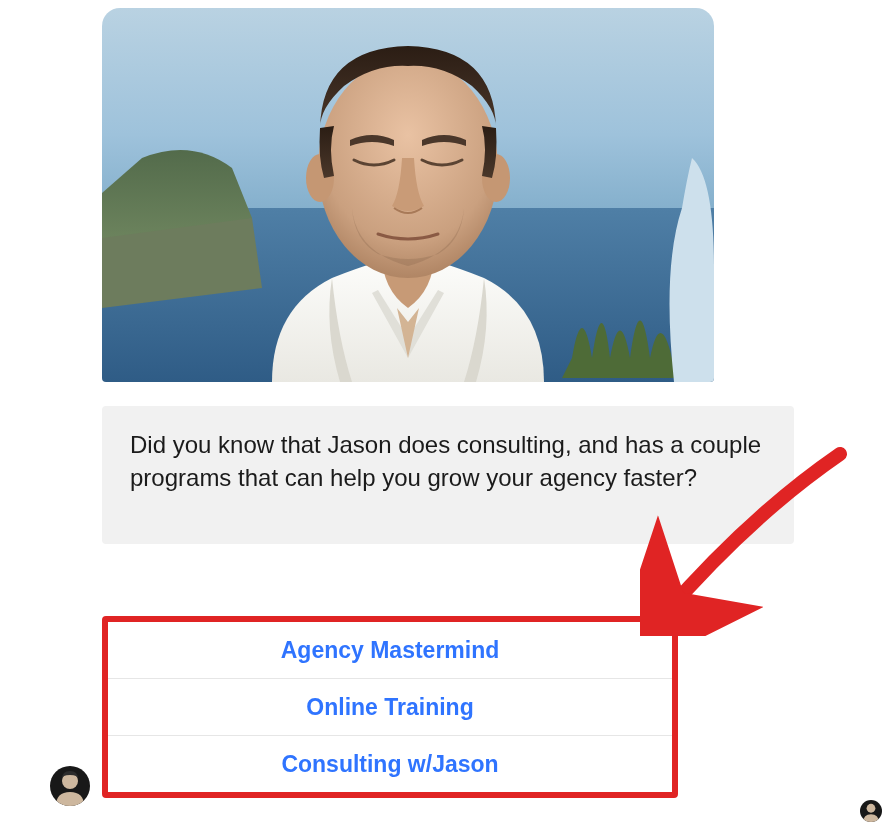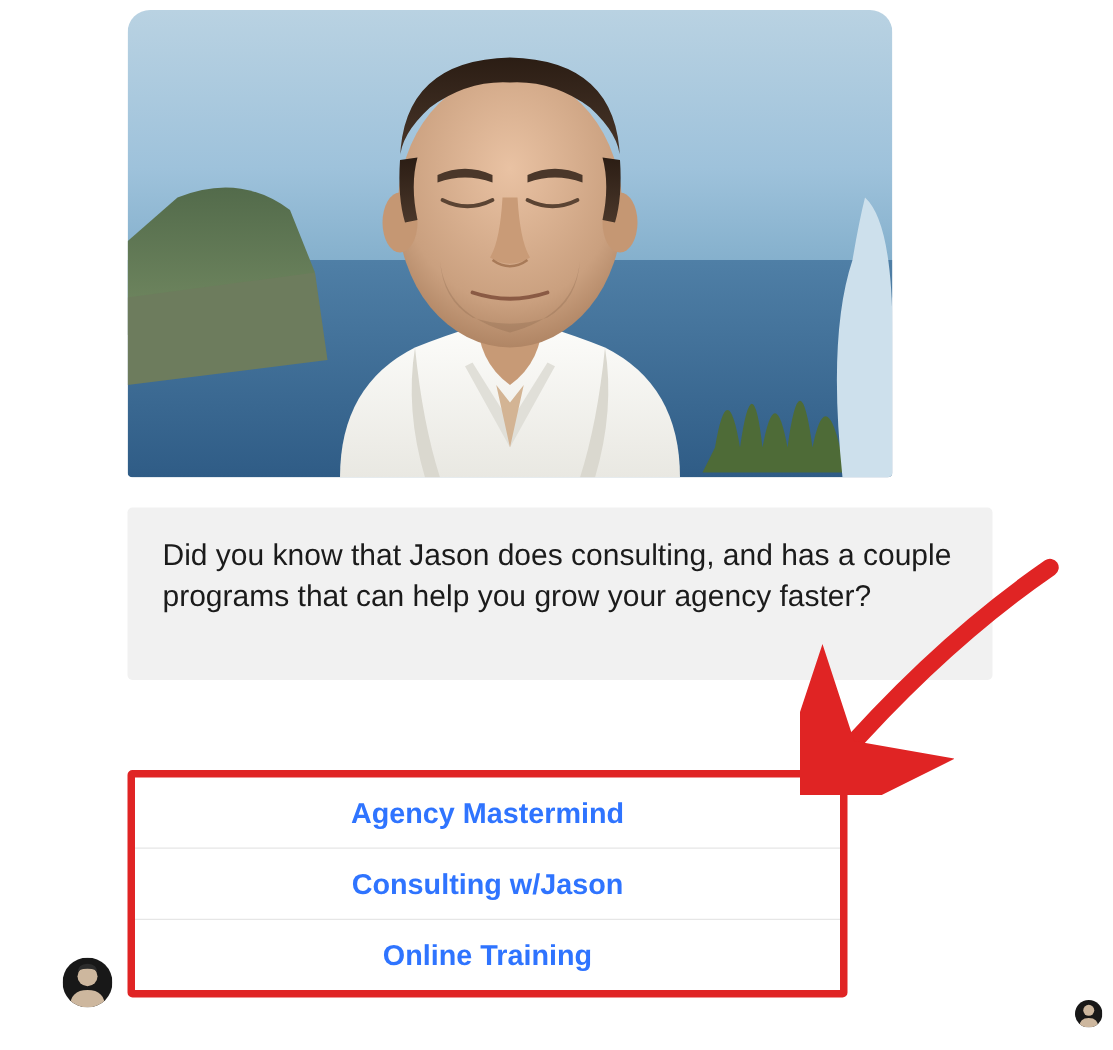--- a/index.html
+++ b/index.html
@@ -102,24 +102,24 @@
   <div class="bubble">
     <p>Did you know that Jason does consulting, and has a couple programs that can help you grow your agency faster?</p>
     <div class="gap"></div>
   </div>
 
   <div class="options">
     <div class="opt">
       <span>Agency Mastermind</span>
     </div>
     <div class="opt">
-      <span>Consulting w/Jason</span>
+      <span>Online Training</span>
     </div>
     <div class="opt">
-      <span>Online Training</span>
+      <span>Consulting w/Jason</span>
     </div>
   </div>
 
   <svg class="arrow" viewBox="0 0 220 190">
     <defs>
       <marker id="ah" markerWidth="14" markerHeight="14" refX="5" refY="5" orient="auto">
         <path d="M0 0 L12 5 L0 10 L3 5 Z" fill="#e02424"></path>
       </marker>
     </defs>
     <path d="M200 8 Q110 70 25 168" stroke="#e02424" stroke-width="14" fill="none" stroke-linecap="round" marker-end="url(#ah)"></path>

